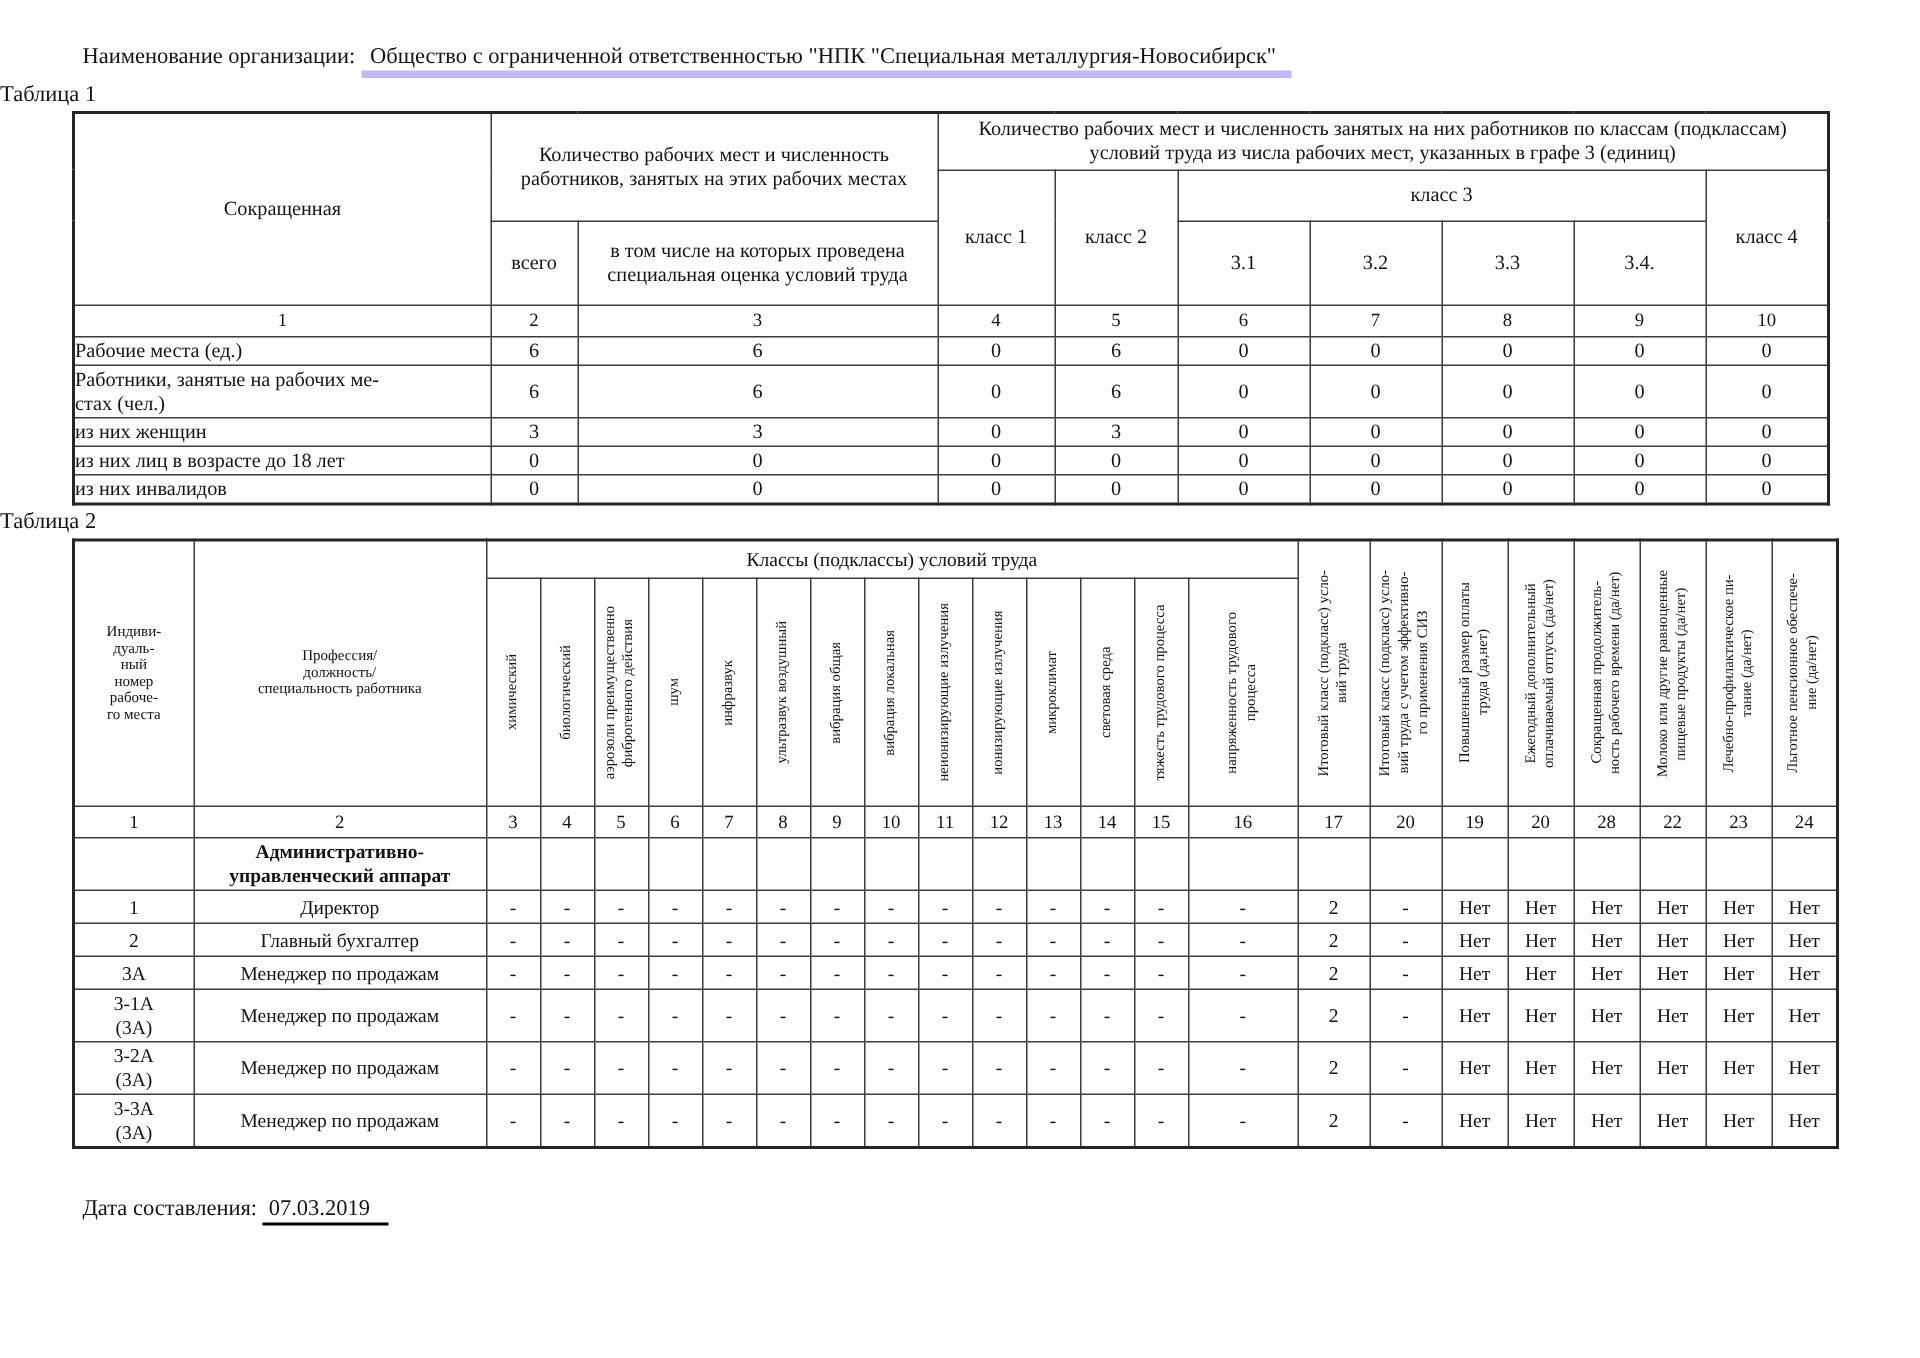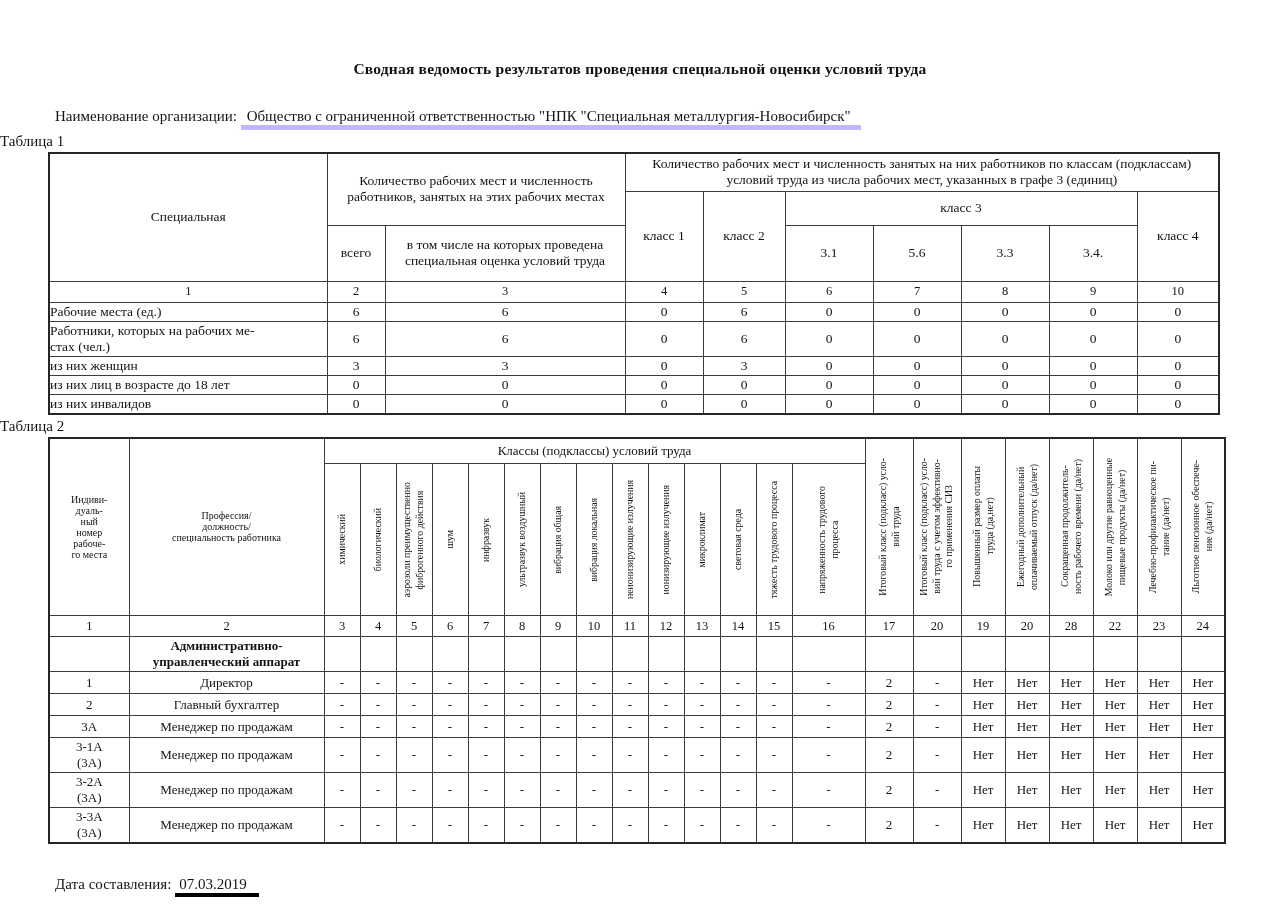--- a/index.html
+++ b/index.html
@@ -44,28 +44,27 @@
   .vert{vertical-align:middle;padding:3px 1px;}
   .vert > div{
     writing-mode:vertical-rl;transform:rotate(180deg);
     font-size:9.8px;line-height:1.28;margin:0 auto;
     white-space:pre-line;max-height:172px;text-align:center;
   }
   #table2 tbody td{height:19px;}
   #table2 .section{font-weight:bold;}
   #table2 tbody tr{height:19px;margin-left:44px;}
   .footer-line{margin:32px 0 0 55px;font-size:15px;}
-  .footer-line .uval{border-bottom:4px solid #000000;padding:0 12px 1px 4px;}
+  .footer-line .uval{border-bottom:2px solid #000000;padding:0 12px 1px 4px;}
 </style>
 </head>
 <body>
 
 <div class="sheet">
 
-  <div class="doc-title">Сводная ведомость результатов проведения специальной оценки условий труда</div>
 
   <div class="org-line">
     <span>Наименование организации:</span>
     <span class="uval">Общество с ограниченной ответственностью "НПК "Специальная металлургия-Новосибирск"</span>
   </div>
 
   <div class="tbl-caption">Таблица 1</div>
 
   <table id="table1">
     <colgroup>
@@ -75,35 +74,35 @@
       <col style="width:78px">
         <col style="width:82px">
       <col style="width:88px">
         <col style="width:88px">
         <col style="width:88px">
         <col style="width:88px">
       <col style="width:82px">
     </colgroup>
     <thead>
       <tr>
-        <th rowspan="3">Специальная</th>
+        <th rowspan="3">Сокращенная</th>
         <th colspan="2" rowspan="2">Количество рабочих мест и численность работников, занятых на этих рабочих местах</th>
         <th colspan="7">Количество рабочих мест и численность занятых на них работников по классам (подклассам) условий труда из числа рабочих мест, указанных в графе 3 (единиц)</th>
       </tr>
       <tr>
         <th rowspan="2">класс 1</th>
         <th rowspan="2">класс 2</th>
         <th colspan="4">класс 3</th>
         <th rowspan="2">класс 4</th>
       </tr>
       <tr>
         <th>всего</th>
         <th>в том числе на которых проведена специальная оценка условий труда</th>
         <th>3.1</th>
-        <th>5.6</th>
+        <th>3.2</th>
         <th>3.3</th>
         <th>3.4.</th>
       </tr>
       <tr class="num">
           <td class="num">1</td>
           <td class="num">2</td>
           <td class="num">3</td>
           <td class="num">4</td>
           <td class="num">5</td>
           <td class="num">6</td>
@@ -120,21 +119,21 @@
           <td>6</td>
           <td>0</td>
           <td>6</td>
           <td>0</td>
           <td>0</td>
           <td>0</td>
           <td>0</td>
           <td>0</td>
         </tr>
         <tr>
-          <td class="lbl">Работники, которых на рабочих ме-
+          <td class="lbl">Работники, занятые на рабочих ме-
 стах (чел.)</td>
           <td>6</td>
           <td>6</td>
           <td>0</td>
           <td>6</td>
           <td>0</td>
           <td>0</td>
           <td>0</td>
           <td>0</td>
           <td>0</td>

